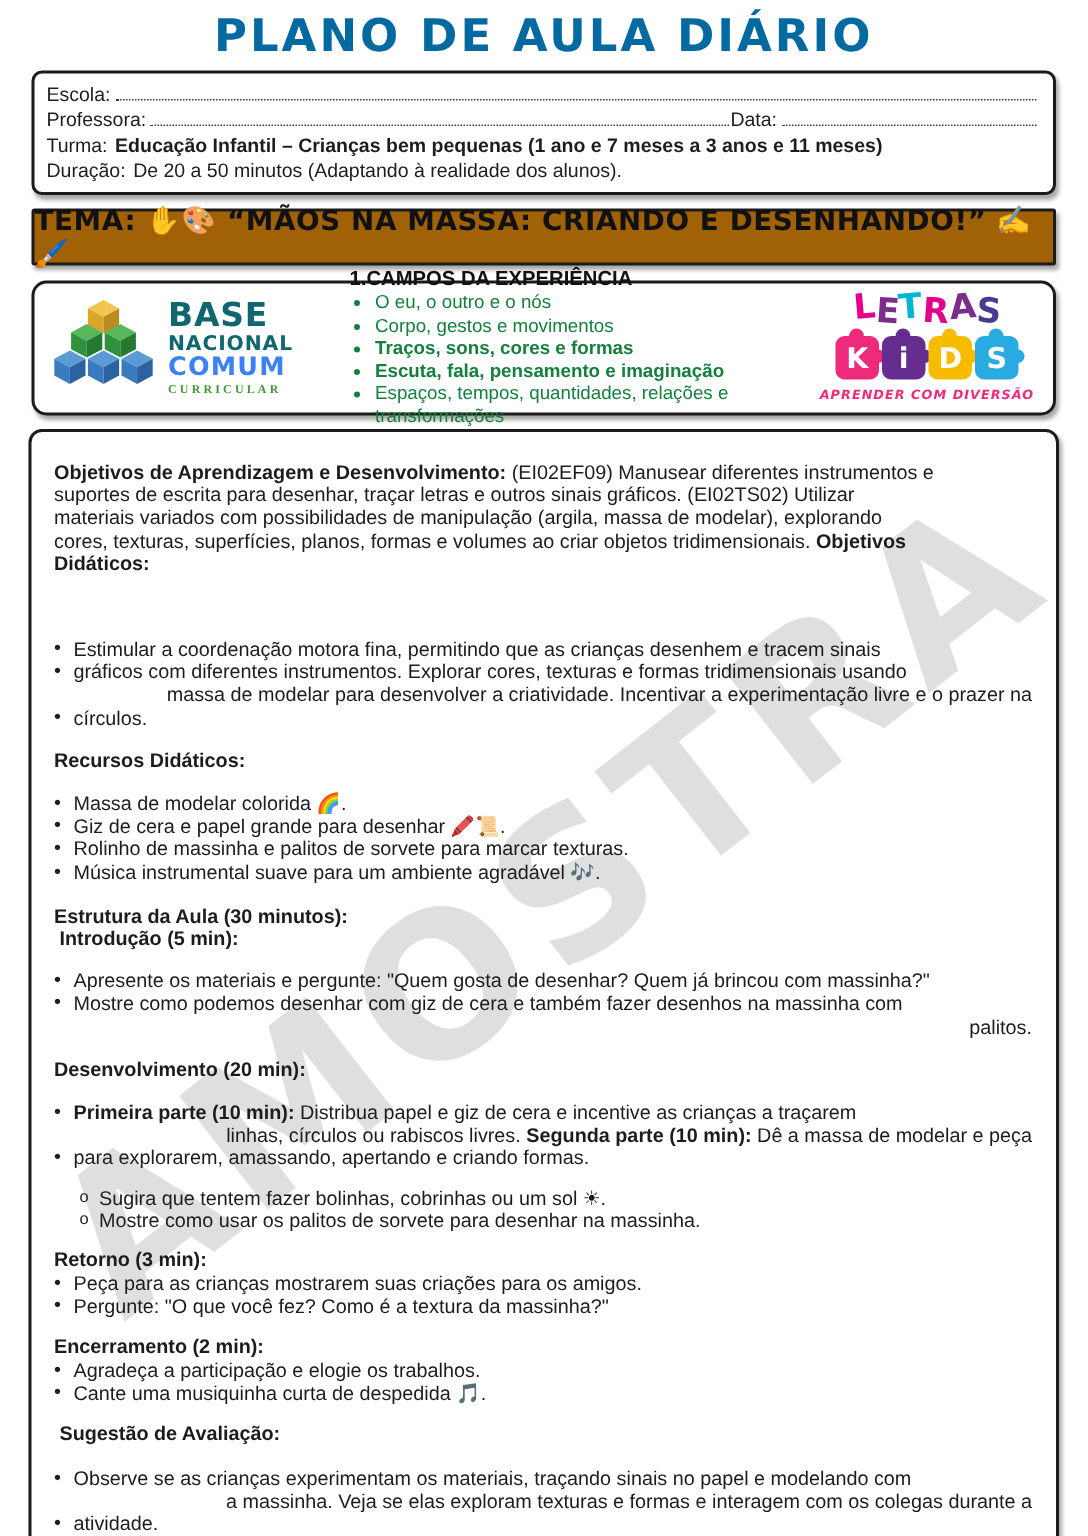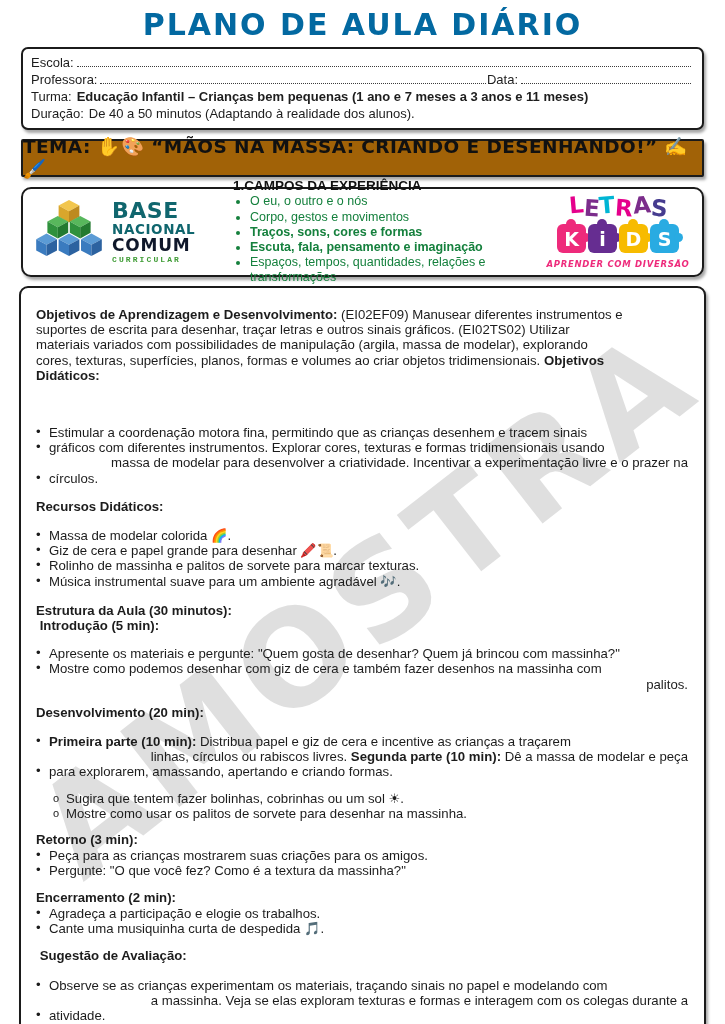--- a/index.html
+++ b/index.html
@@ -61,22 +61,22 @@
     height:90px;
     border-radius:10px;
     display:flex; align-items:center;
     padding:0 4px 0 10px;
     box-sizing:border-box;
   }
   .bncc-logo { display:flex; align-items:center; gap:7px; flex:0 0 188px; }
   .bncc-word { line-height:1; }
   .bw1 { font-family:"DejaVu Sans",sans-serif; font-weight:bold; font-size:22px; color:#10666e; letter-spacing:0.5px; }
   .bw2 { font-family:"DejaVu Sans",sans-serif; font-weight:bold; font-size:13.5px; color:#10666e; letter-spacing:0.6px; margin-top:1px; }
-  .bw3 { font-family:"DejaVu Sans",sans-serif; font-weight:bold; font-size:17px; color:#0f172a; letter-spacing:0.8px; margin-top:1px; }
-  .bw4 { font-family:Liberation Mono, monospace; font-weight:bold; font-size:8px; color:#3f9c35; letter-spacing:2.1px; margin-top:2px; }
+  .bw3 { font-family:"DejaVu Sans",sans-serif; font-weight:bold; font-size:17px; color:#3b82f6; letter-spacing:0.8px; margin-top:1px; }
+  .bw4 { font-family:Liberation Serif, serif; font-weight:bold; font-size:8px; color:#3f9c35; letter-spacing:2.1px; margin-top:2px; }
 
   .bncc-list { flex:1 1 auto; padding-left:12px; }
   .bncc-head { font-weight:bold; font-size:13.5px; color:#111; }
   .bncc-items { margin:1px 0 0; padding-left:17px; list-style:disc; font-size:12.5px; line-height:15.2px; color:#15803d; }
   .bncc-items li.bold { font-weight:bold; }
 
   .lk-logo { flex:0 0 152px; text-align:center; padding-right:4px; }
   .lk-word { font-family:"DejaVu Sans",sans-serif; font-weight:bold; font-size:23px; line-height:1; }
   .lk-word span { display:inline-block; }
   .lk-word span:nth-child(odd)  { transform:translateY(-1px) rotate(-5deg); }
@@ -135,21 +135,21 @@
       <span class="dots"></span>
       <span class="lbl">Data:</span>
       <span class="dots dshort"></span>
     </div>
     <div class="irow">
       <span class="lbl">Turma:</span>
       <span class="bval">Educação Infantil – Crianças bem pequenas (1 ano e 7 meses a 3 anos e 11 meses)</span>
     </div>
     <div class="irow">
       <span class="lbl">Duração:</span>
-      <span class="rval">De 40 a 50 minutos (Adaptando à realidade dos alunos).</span>
+      <span class="rval">De 20 a 50 minutos (Adaptando à realidade dos alunos).</span>
     </div>
   </div>
 
   <div class="banner">
     <span>TEMA: ✋🎨 “MÃOS NA MASSA: CRIANDO E DESENHANDO!” ✍️🖌️</span>
   </div>
 
   <div class="box bncc-box">
     <div class="bncc-logo">
       <svg width="72" height="76" viewBox="0 0 90 92" aria-hidden="true">

